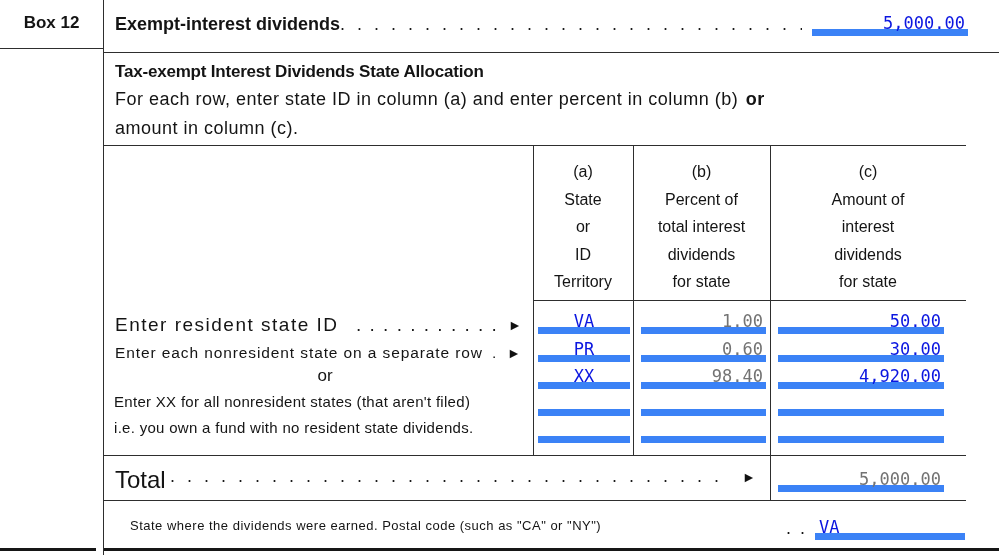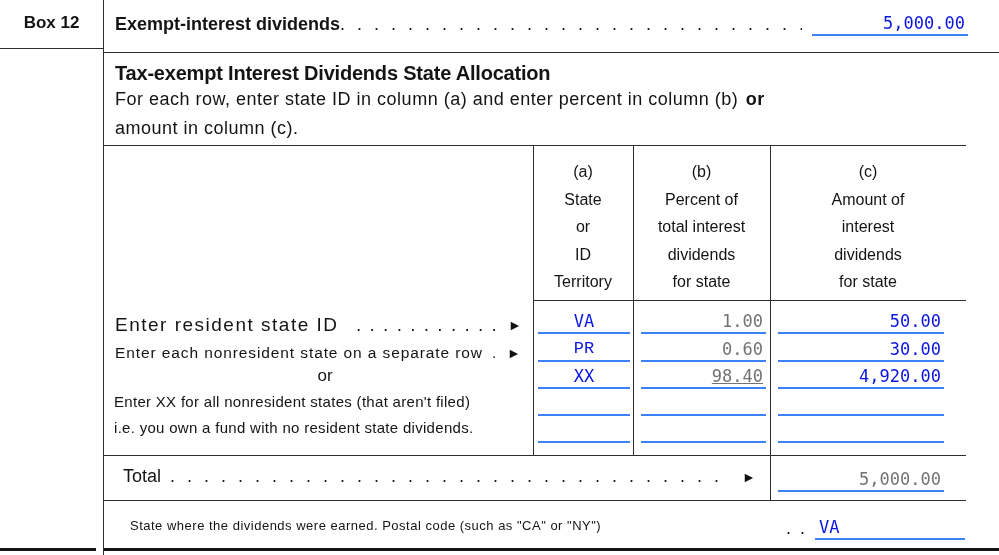--- a/index.html
+++ b/index.html
@@ -14,21 +14,21 @@
   .leader{
     position:absolute;overflow:hidden;white-space:nowrap;
     font-size:18px;word-spacing:7px;color:#1a1a1a;
   }
   .arrow{position:absolute;font-size:14px;color:#111;line-height:14px;}
   .mono{font-family:"DejaVu Sans Mono",monospace;}
   .entry{color:#0b16e0;}
   .calc{color:#737373;}
   .ucell{
     position:absolute;height:26px;line-height:26px;font-size:17px;
-    border-bottom:2px solid #3b82f6;box-sizing:border-box;
+    border-bottom:7px solid #3b82f6;box-sizing:border-box;
   }
   .tr{text-align:right;padding-right:3px;}
   .tc{text-align:center;}
   .hdrcol{position:absolute;top:158px;text-align:center;font-size:16px;line-height:27.5px;color:#141414;}
   .hdrcol span{display:block;}
 </style>
 </head>
 <body>
 
 <div class="page">
@@ -44,21 +44,21 @@
   <div class="hline" style="left:103px;top:455px;width:863px;"></div>
   <div class="hline" style="left:103px;top:500px;width:863px;"></div>
   <div class="thick" style="left:0;top:548px;width:96px;"></div>
   <div class="thick" style="left:104px;top:548px;width:895px;"></div>
 
   <div class="lbl" style="left:0;top:13px;width:103px;text-align:center;font-weight:bold;font-size:17px;">Box 12</div>
   <div class="lbl" style="left:115px;top:14px;font-size:18px;font-weight:bold;">Exempt-interest dividends</div>
   <div class="leader" style="left:340px;top:14px;width:462px;">. . . . . . . . . . . . . . . . . . . . . . . . . . . . . . . . . . . . . . . . . . . . . .</div>
   <div class="ucell tr mono entry" style="left:812px;top:10px;width:156px;">5,000.00</div>
 
-  <div class="lbl" style="left:115px;top:62px;font-size:20px;font-weight:bold;letter-spacing:-0.2px;">Tax-exempt Interest Dividends State Allocation</div>
+  <div class="lbl" style="left:115px;top:62px;font-size:17px;font-weight:bold;letter-spacing:-0.2px;">Tax-exempt Interest Dividends State Allocation</div>
   <div class="lbl" style="left:115px;top:89px;font-size:18px;letter-spacing:0.5px;">
     <span>For each row, enter state ID in column (a) and enter percent in column (b)</span>
     <span style="font-weight:bold;margin-left:2px;">or</span>
   </div>
   <div class="lbl" style="left:115px;top:118px;font-size:18px;letter-spacing:0.5px;">amount in column (c).</div>
 
   <div class="hdrcol" style="left:533px;width:100px;">
     <span>(a)</span>
     <span>State</span>
     <span>or</span>
@@ -92,41 +92,41 @@
 
   <div class="lbl" style="left:114px;top:393px;font-size:15px;letter-spacing:0.3px;">Enter XX for all nonresident states (that aren't filed)</div>
   <div class="lbl" style="left:114px;top:419px;font-size:15px;letter-spacing:0.3px;">i.e. you own a fund with no resident state dividends.</div>
 
   <div>
     <div class="ucell tc mono entry" style="left:538px;top:308px;width:92px;">VA</div>
     <div class="ucell tr mono calc" style="left:641px;top:308px;width:125px;">1.00</div>
     <div class="ucell tr mono entry" style="left:778px;top:308px;width:166px;">50.00</div>
   </div>
   <div>
-    <div class="ucell tc mono entry" style="left:538px;top:336px;width:92px;font-family:Liberation Mono, monospace;">PR</div>
+    <div class="ucell tc mono entry" style="left:538px;top:336px;width:92px;">PR</div>
     <div class="ucell tr mono calc" style="left:641px;top:336px;width:125px;">0.60</div>
     <div class="ucell tr mono entry" style="left:778px;top:336px;width:166px;">30.00</div>
   </div>
   <div>
     <div class="ucell tc mono entry" style="left:538px;top:363px;width:92px;">XX</div>
-    <div class="ucell tr mono calc" style="left:641px;top:363px;width:125px;text-decoration:underline;">98.40</div>
+    <div class="ucell tr mono calc" style="left:641px;top:363px;width:125px;">98.40</div>
     <div class="ucell tr mono entry" style="left:778px;top:363px;width:166px;">4,920.00</div>
   </div>
   <div>
     <div class="ucell tc mono entry" style="left:538px;top:390px;width:92px;"></div>
     <div class="ucell tr mono calc" style="left:641px;top:390px;width:125px;"></div>
     <div class="ucell tr mono entry" style="left:778px;top:390px;width:166px;"></div>
   </div>
   <div>
     <div class="ucell tc mono entry" style="left:538px;top:417px;width:92px;"></div>
     <div class="ucell tr mono calc" style="left:641px;top:417px;width:125px;"></div>
     <div class="ucell tr mono entry" style="left:778px;top:417px;width:166px;"></div>
   </div>
 
-  <div class="lbl" style="left:123px;top:466px;font-size:18px;">Total</div>
+  <div class="lbl" style="left:115px;top:466px;font-size:24px;">Total</div>
   <div class="leader" style="left:170px;top:466px;width:560px;">. . . . . . . . . . . . . . . . . . . . . . . . . . . . . . . . . . . . . . . . . . . . . .</div>
   <div class="arrow" style="left:742px;top:470px;">►</div>
   <div class="ucell tr mono calc" style="left:778px;top:466px;width:166px;">5,000.00</div>
 
   <div class="lbl" style="left:130px;top:518px;font-size:13px;letter-spacing:0.5px;">State where the dividends were earned. Postal code (such as "CA" or "NY")</div>
   <div class="lbl" style="left:786px;top:518px;font-size:18px;word-spacing:4px;">. .</div>
   <div class="ucell mono entry" style="left:815px;top:514px;width:150px;padding-left:4px;">VA</div>
 
 </div>
 

